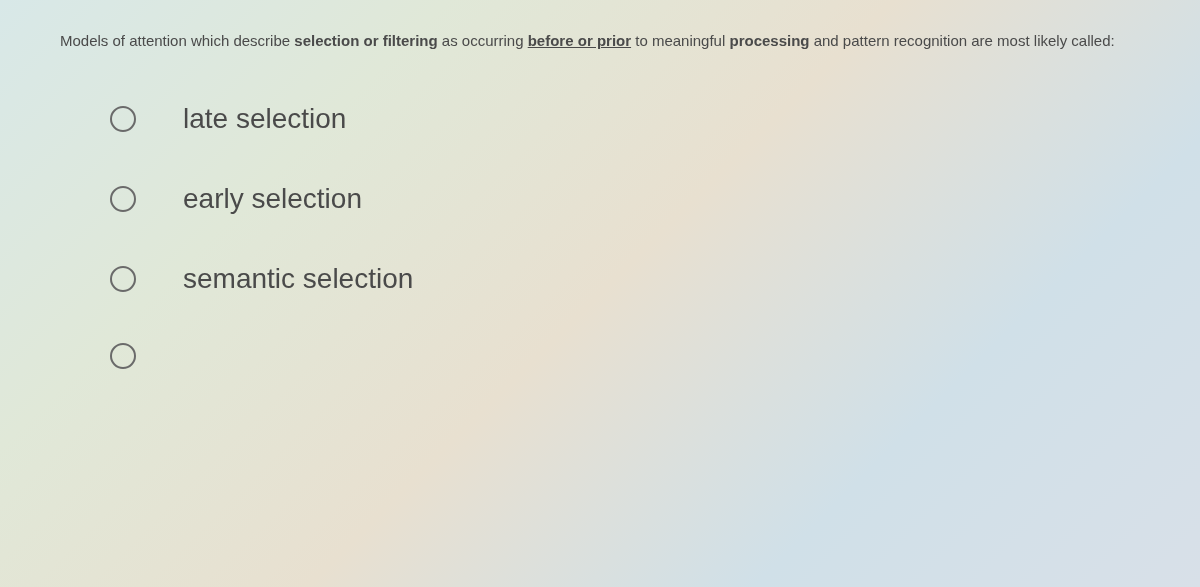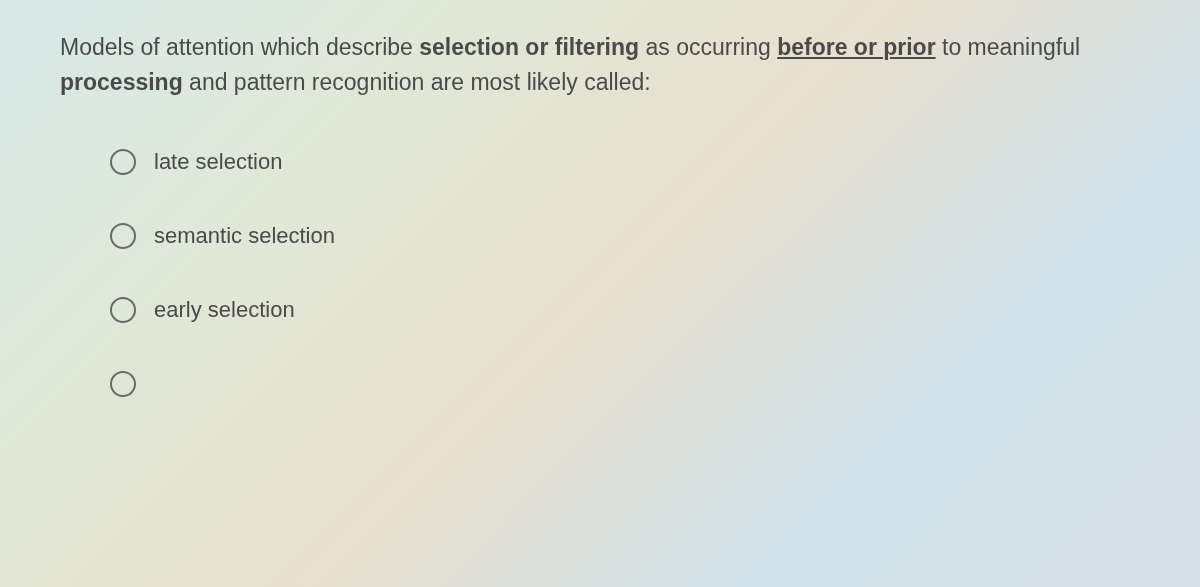--- a/index.html
+++ b/index.html
@@ -10,21 +10,21 @@
     body {
       width: 1200px;
       height: 587px;
       background: linear-gradient(135deg, #d8e8e8 0%, #e0e8d8 25%, #e8e0d0 50%, #d0e0e8 75%, #d8e0e8 100%);
       font-family: Arial, Helvetica, sans-serif;
       padding: 30px 60px;
       position: relative;
       overflow: hidden;
     }
     .question-text {
-      font-size: 23px;
+      font-size: 15px;
       color: #4a4a4a;
       line-height: 1.5;
       margin-bottom: 50px;
     }
     .question-text .bold {
       font-weight: bold;
     }
     .question-text .underline {
       text-decoration: underline;
       font-weight: bold;
@@ -41,40 +41,41 @@
       width: 26px;
       height: 26px;
       border: 2px solid #6a6a6a;
       border-radius: 50%;
       margin-right: 18px;
       background: transparent;
       cursor: pointer;
       flex-shrink: 0;
     }
     .option-label {
-      font-size: 22px;
+      font-size: 28px;
       color: #4a4a4a;
+      margin-left: 29px;
     }
   </style>
 </head>
 <body>
 
 <div class="question-text">
   <span>Models of attention which describe </span><span class="bold">selection or filtering</span><span> as occurring </span><span class="underline">before or prior</span><span> to meaningful </span><span class="bold">processing</span><span> and pattern recognition are most likely called:</span>
 </div>
 
 <div class="options">
   <div class="option">
     <div class="radio"></div>
     <span class="option-label">late selection</span>
   </div>
   <div class="option">
     <div class="radio"></div>
-    <span class="option-label">semantic selection</span>
+    <span class="option-label">early selection</span>
   </div>
   <div class="option">
     <div class="radio"></div>
-    <span class="option-label">early selection</span>
+    <span class="option-label">semantic selection</span>
   </div>
   <div class="option">
     <div class="radio"></div>
   </div>
 </div>
 
 </body></html>

